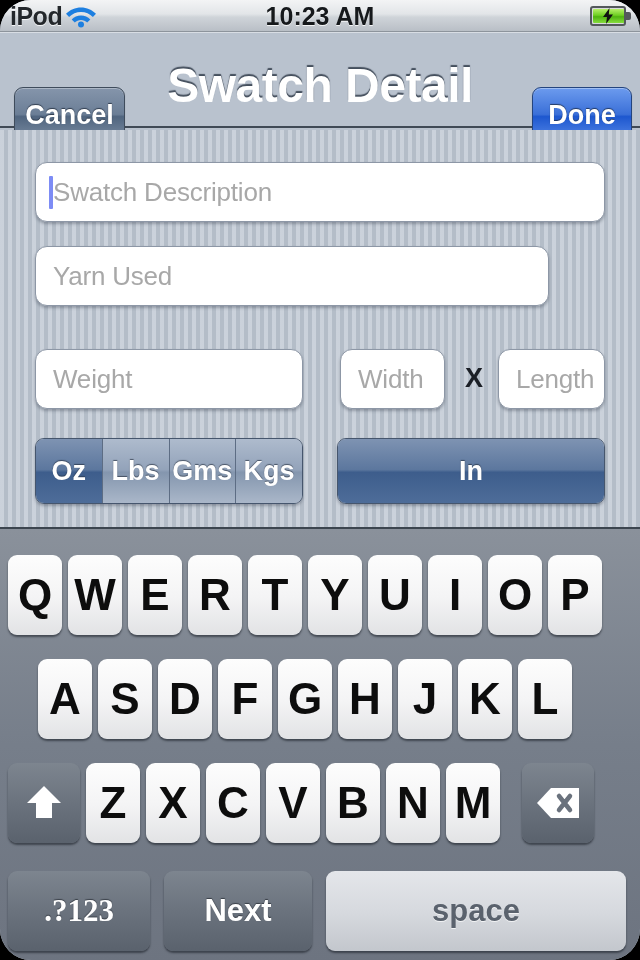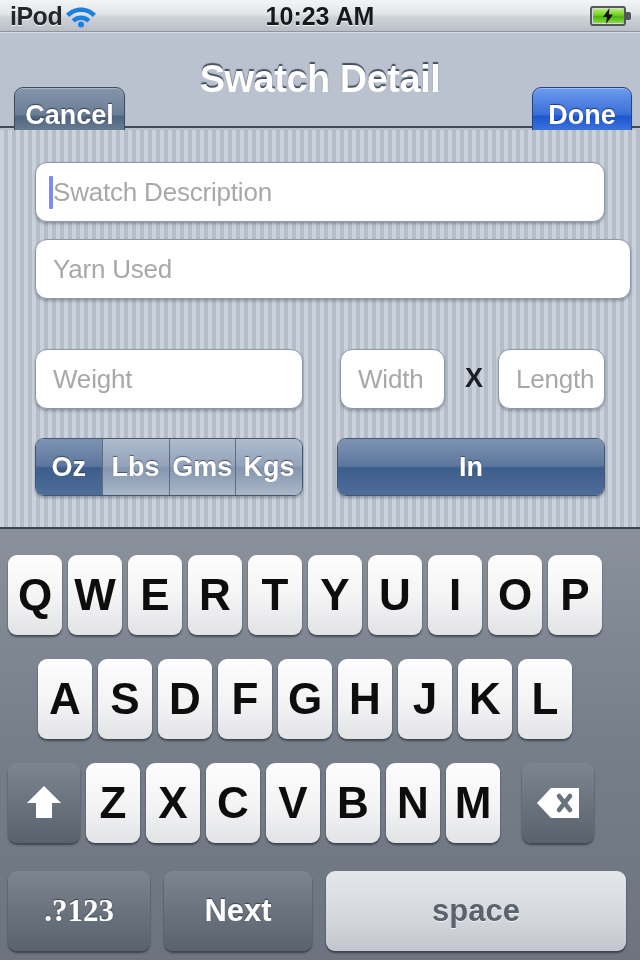--- a/index.html
+++ b/index.html
@@ -9,20 +9,21 @@
   }
   body {
     font-family: "Liberation Sans", sans-serif;
   }
   #screen {
     position: relative;
     width: 640px;
     height: 960px;
     overflow: hidden;
     background: #b9c2ce;
+    border-radius: 31px;
   }
 
   
   .statusbar {
     position: absolute;
     left: 0; top: 0;
     width: 640px; height: 32px;
     background: linear-gradient(180deg,#f3f4f5 0%, #e2e5e8 45%, #cfd4d9 55%, #b9bfc6 100%);
     border-bottom: 1px solid #8d949c;
     box-sizing: border-box;
@@ -108,21 +109,21 @@
     content: "";
     position: absolute;
     left: 0; right: 0; top: 0;
     height: 1px;
     background: rgba(255,255,255,.45);
   }
   .nav-title {
     position: absolute;
     left: 0; right: 0; top: 26px;
     text-align: center;
-    font-size: 38px;
+    font-size: 48px;
     font-weight: bold;
     color: #ffffff;
     letter-spacing: -0.5px;
     text-shadow: 0 -2px 1px rgba(30,40,55,.75);
   }
   .nav-btn {
     position: absolute;
     top: 55px;
     height: 57px;
     box-sizing: border-box;
@@ -188,40 +189,40 @@
   }
   .caret {
     position: absolute;
     left: 13px; top: 13px;
     width: 4px; height: 33px;
     background: #7d8cf5;
     border-radius: 1px;
   }
 
   #f-desc   { left: 35px;  top: 32px;  width: 570px; height: 60px; }
-  #f-yarn   { left: 35px;  top: 109px; width: 596px; height: 60px; }
+  #f-yarn   { left: 35px;  top: 116px; width: 514px; height: 60px; }
   #f-weight { left: 35px;  top: 219px; width: 268px; height: 60px; }
   #f-width  { left: 340px; top: 219px; width: 105px; height: 60px; }
   #f-length { left: 498px; top: 219px; width: 107px; height: 60px; }
 
   .x-sep {
     position: absolute;
     left: 462px; top: 233px;
     width: 24px;
     text-align: center;
     font-size: 27px;
     font-weight: bold;
     color: #1b1f26;
   }
 
   
   .seg {
     position: absolute;
     box-sizing: border-box;
-    height: 58px;
+    height: 66px;
     display: flex;
     border: 1px solid #46566d;
     border-radius: 9px;
     overflow: hidden;
     box-shadow: 0 2px 3px rgba(40,50,65,.35);
   }
   .seg-item {
     flex: 1;
     display: flex;
     align-items: center;

